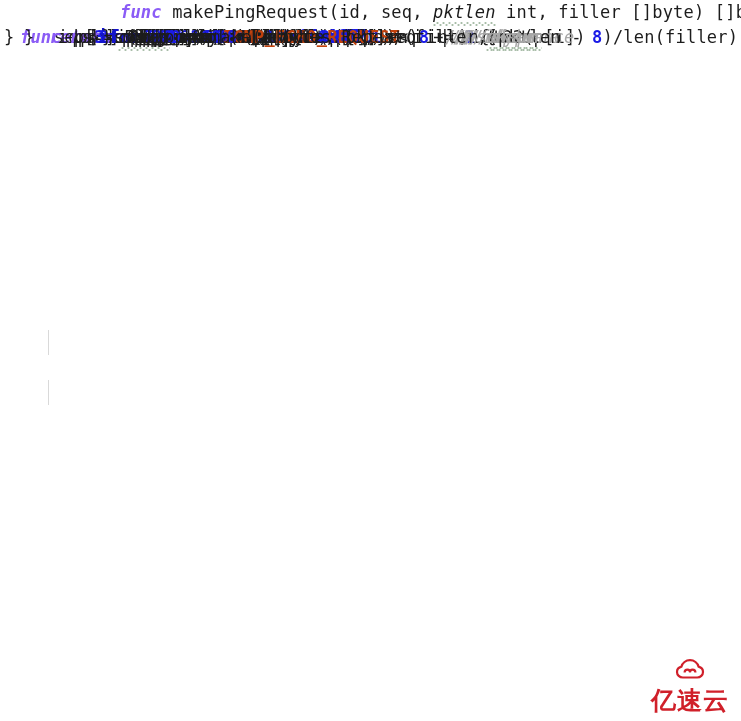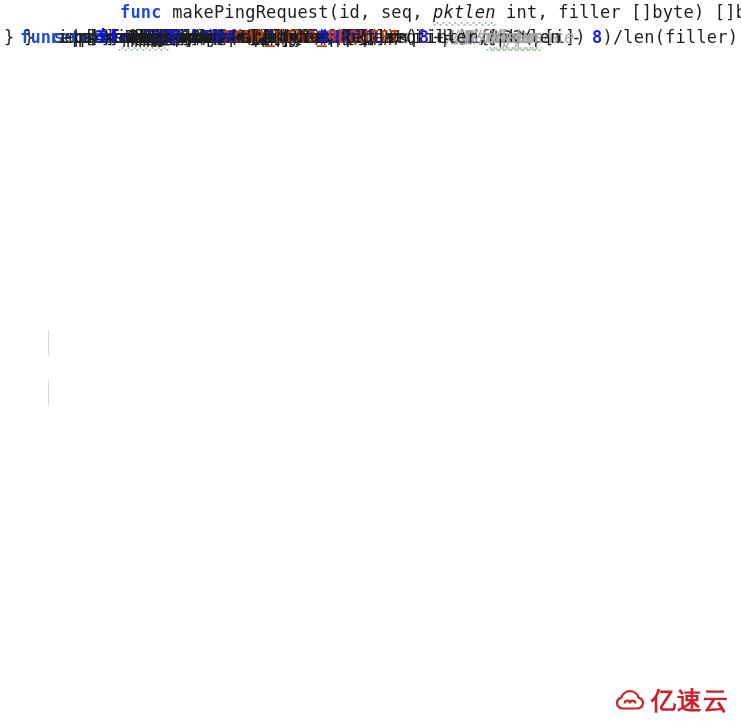--- a/index.html
+++ b/index.html
@@ -27,21 +27,21 @@
     height: 25px;
     line-height: 25px;
     font-size: 17px;
     white-space: pre;
     color: #1c1c1c;
     padding-left: 4px;
     letter-spacing: 0.2px;
   }
 
   
-  .kw       { color: #1d4ed8; font-weight: bold; }   
+  .kw       { color: #8b5cf6; font-weight: bold; font-style: italic; }   
   .kw2      { color: #1414cc; font-weight: bold; }   
   .num      { color: #1a1ae6; font-weight: bold; }   
   .const    { color: #c2410c; font-weight: bold; } 
   .cmt      { color: #a8a8a8; font-style: italic; }
   .plain    { color: #1c1c1c; }
 
   
   .squig {
     position: relative;
     display: inline-block;
@@ -71,20 +71,21 @@
 
   
   #watermark {
     position: absolute;
     right: 12px;
     bottom: 8px;
     display: flex;
     align-items: center;
     gap: 6px;
     user-select: none;
+    flex-direction: column;
   }
   #watermark .wm-text {
     font-family: "DejaVu Sans", "Liberation Sans", sans-serif;
     font-size: 25px;
     font-weight: bold;
     color: #d0202a;
     letter-spacing: 1px;
     line-height: 1;
   }
 </style>

